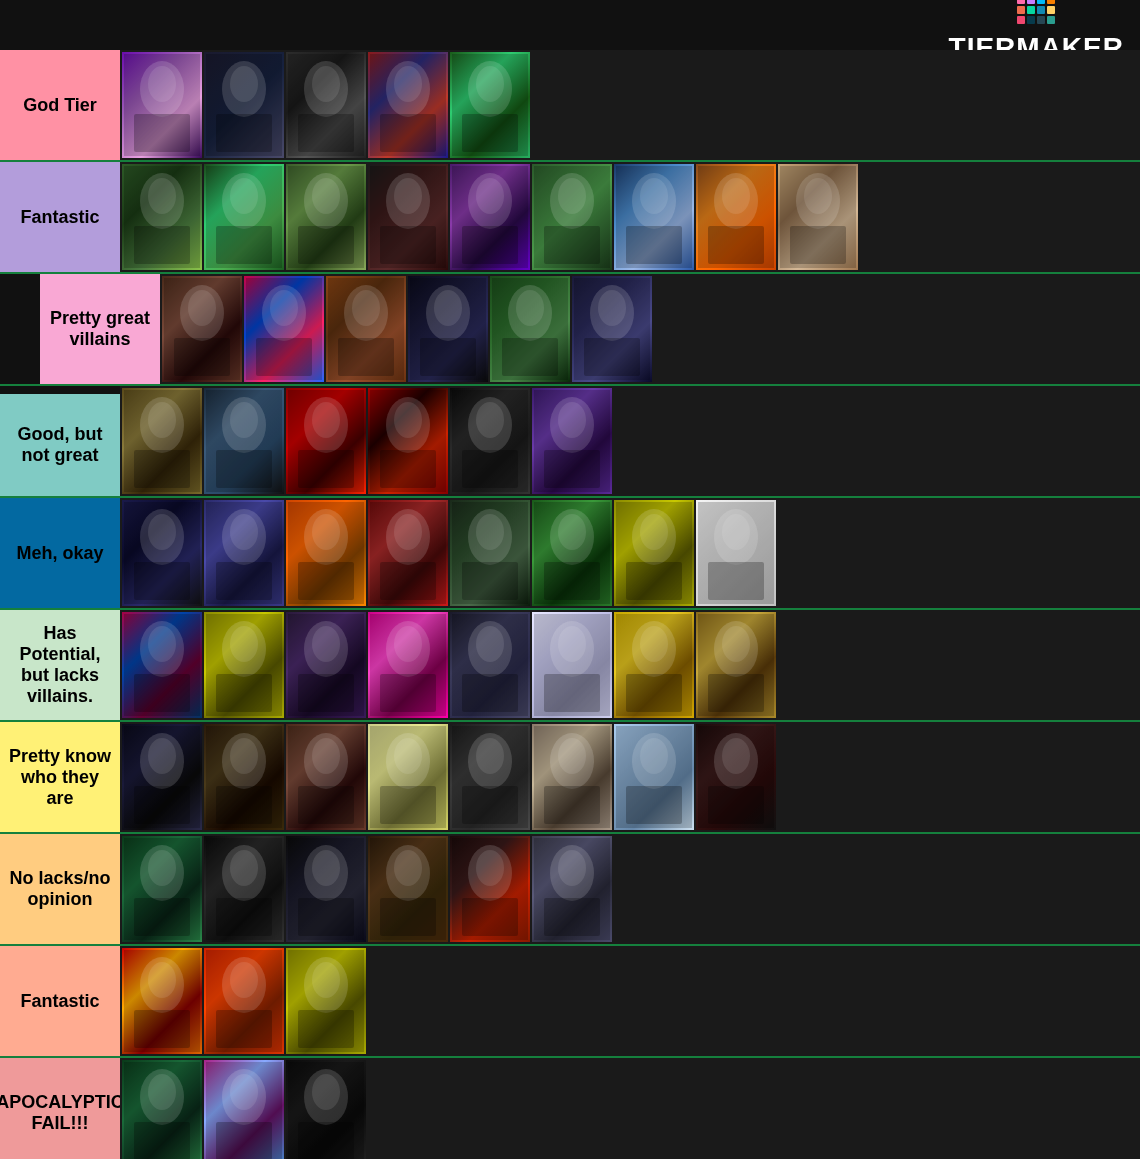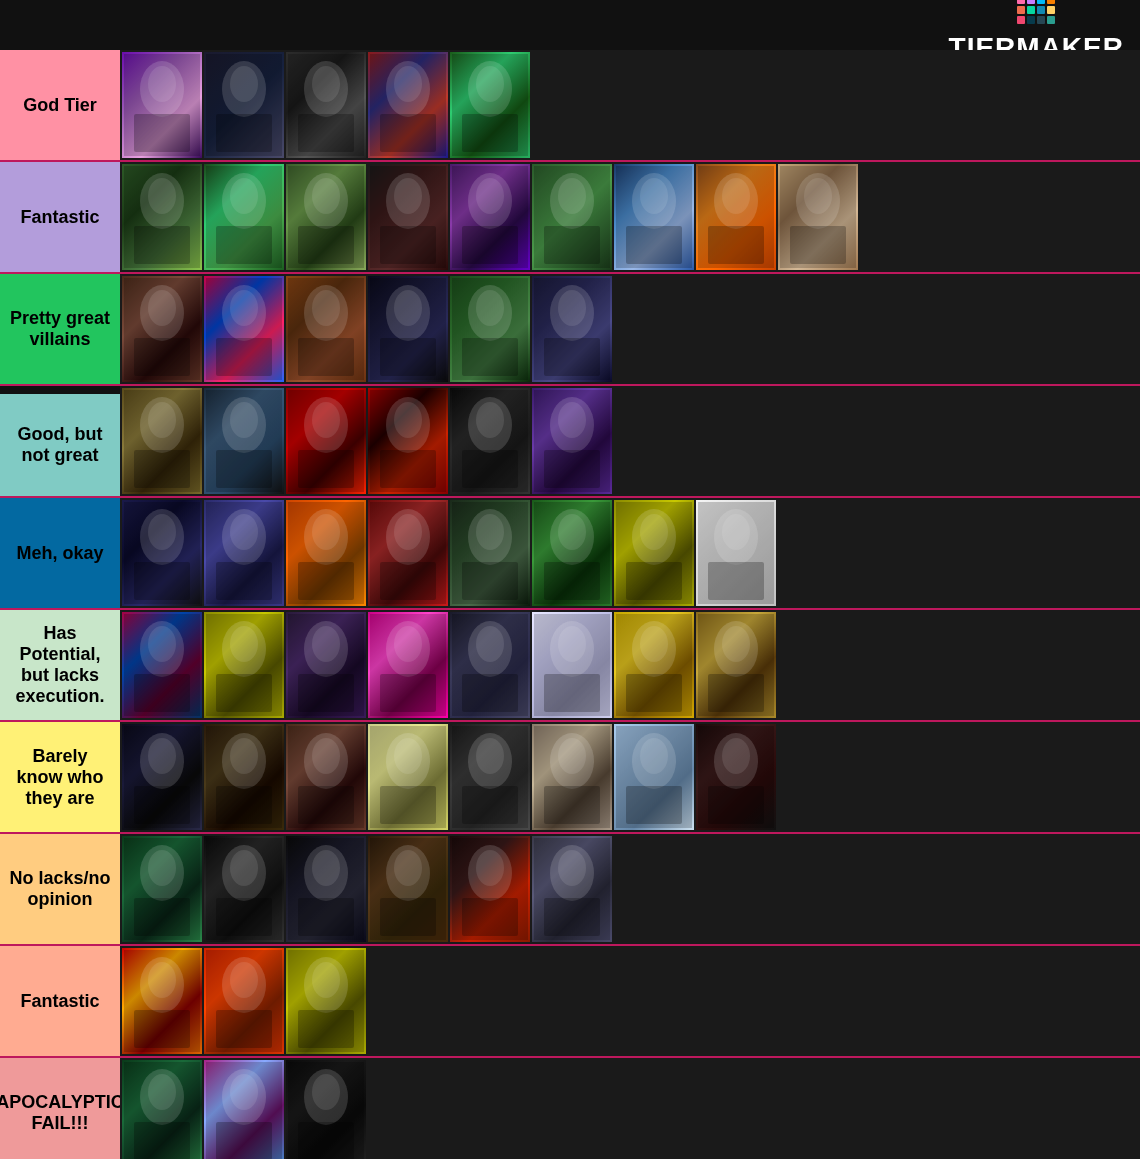--- a/index.html
+++ b/index.html
@@ -4,21 +4,21 @@
   <style>
     * { margin: 0; padding: 0; box-sizing: border-box; }
     body {
       background: #111;
       font-family: Arial, sans-serif;
       width: 1140px;
       min-height: 1159px;
     }
     .tier-row {
       display: flex;
-      border-bottom: 2px solid #be185d;
+      border-bottom: 2px solid #15803d;
       min-height: 110px;
       justify-content: flex-end;
     }
     .tier-label {
       width: 120px;
       min-width: 120px;
       display: flex;
       align-items: center;
       justify-content: center;
       text-align: center;
@@ -324,21 +324,21 @@
       <rect width="76" height="102" fill="rgba(0,0,0,0.2)"></rect>
       <ellipse cx="38" cy="35" rx="22" ry="28" fill="rgba(255,255,255,0.15)"></ellipse>
       <rect x="10" y="60" width="56" height="38" rx="2" fill="rgba(0,0,0,0.25)"></rect>
       <ellipse cx="38" cy="30" rx="14" ry="18" fill="rgba(255,255,255,0.1)"></ellipse>
     </svg>
             </div>
           </div>
         </div>
       </div>
       <div class="tier-row">
-        <div class="tier-label" style="background: #22c55e; color: rgb(0, 0, 0);">Pretty great villains</div>
+        <div class="tier-label" style="background: #f9a8d4; color: rgb(0, 0, 0); margin-left: 40px;">Pretty great villains</div>
         <div class="tier-content">
           <div class="card card-villain">
             <div class="card-inner">
               <svg width="76" height="102" viewBox="0 0 76 102" xmlns="http://www.w3.org/2000/svg">
       <rect width="76" height="102" fill="rgba(0,0,0,0.2)"></rect>
       <ellipse cx="38" cy="35" rx="22" ry="28" fill="rgba(255,255,255,0.15)"></ellipse>
       <rect x="10" y="60" width="56" height="38" rx="2" fill="rgba(0,0,0,0.25)"></rect>
       <ellipse cx="38" cy="30" rx="14" ry="18" fill="rgba(255,255,255,0.1)"></ellipse>
     </svg>
             </div>
@@ -539,21 +539,21 @@
       <rect width="76" height="102" fill="rgba(0,0,0,0.2)"></rect>
       <ellipse cx="38" cy="35" rx="22" ry="28" fill="rgba(255,255,255,0.15)"></ellipse>
       <rect x="10" y="60" width="56" height="38" rx="2" fill="rgba(0,0,0,0.25)"></rect>
       <ellipse cx="38" cy="30" rx="14" ry="18" fill="rgba(255,255,255,0.1)"></ellipse>
     </svg>
             </div>
           </div>
         </div>
       </div>
       <div class="tier-row">
-        <div class="tier-label" style="background: rgb(200, 230, 201); color: rgb(0, 0, 0);">Has Potential, but lacks execution.</div>
+        <div class="tier-label" style="background: rgb(200, 230, 201); color: rgb(0, 0, 0);">Has Potential, but lacks villains.</div>
         <div class="tier-content">
           <div class="card card-stripe">
             <div class="card-inner">
               <svg width="76" height="102" viewBox="0 0 76 102" xmlns="http://www.w3.org/2000/svg">
       <rect width="76" height="102" fill="rgba(0,0,0,0.2)"></rect>
       <ellipse cx="38" cy="35" rx="22" ry="28" fill="rgba(255,255,255,0.15)"></ellipse>
       <rect x="10" y="60" width="56" height="38" rx="2" fill="rgba(0,0,0,0.25)"></rect>
       <ellipse cx="38" cy="30" rx="14" ry="18" fill="rgba(255,255,255,0.1)"></ellipse>
     </svg>
             </div>
@@ -624,21 +624,21 @@
       <rect width="76" height="102" fill="rgba(0,0,0,0.2)"></rect>
       <ellipse cx="38" cy="35" rx="22" ry="28" fill="rgba(255,255,255,0.15)"></ellipse>
       <rect x="10" y="60" width="56" height="38" rx="2" fill="rgba(0,0,0,0.25)"></rect>
       <ellipse cx="38" cy="30" rx="14" ry="18" fill="rgba(255,255,255,0.1)"></ellipse>
     </svg>
             </div>
           </div>
         </div>
       </div>
       <div class="tier-row">
-        <div class="tier-label" style="background: rgb(255, 241, 118); color: rgb(0, 0, 0);">Barely know who they are</div>
+        <div class="tier-label" style="background: rgb(255, 241, 118); color: rgb(0, 0, 0);">Pretty know who they are</div>
         <div class="tier-content">
           <div class="card card-shadow">
             <div class="card-inner">
               <svg width="76" height="102" viewBox="0 0 76 102" xmlns="http://www.w3.org/2000/svg">
       <rect width="76" height="102" fill="rgba(0,0,0,0.2)"></rect>
       <ellipse cx="38" cy="35" rx="22" ry="28" fill="rgba(255,255,255,0.15)"></ellipse>
       <rect x="10" y="60" width="56" height="38" rx="2" fill="rgba(0,0,0,0.25)"></rect>
       <ellipse cx="38" cy="30" rx="14" ry="18" fill="rgba(255,255,255,0.1)"></ellipse>
     </svg>
             </div>

